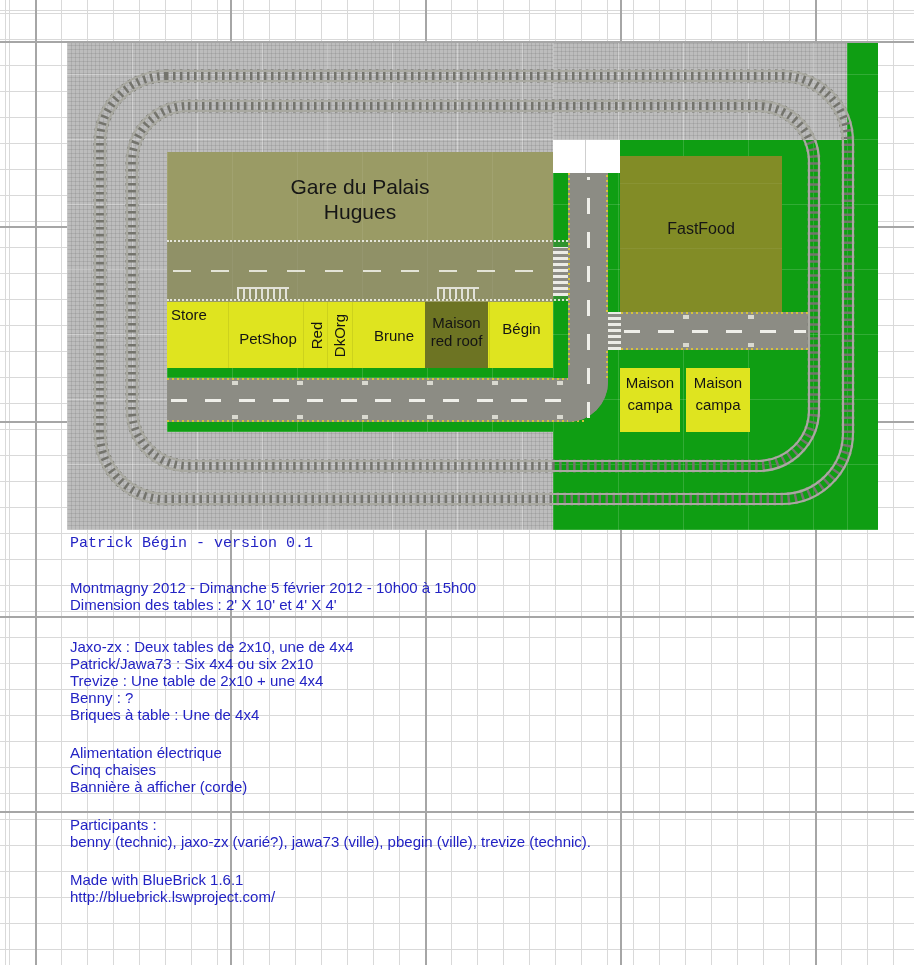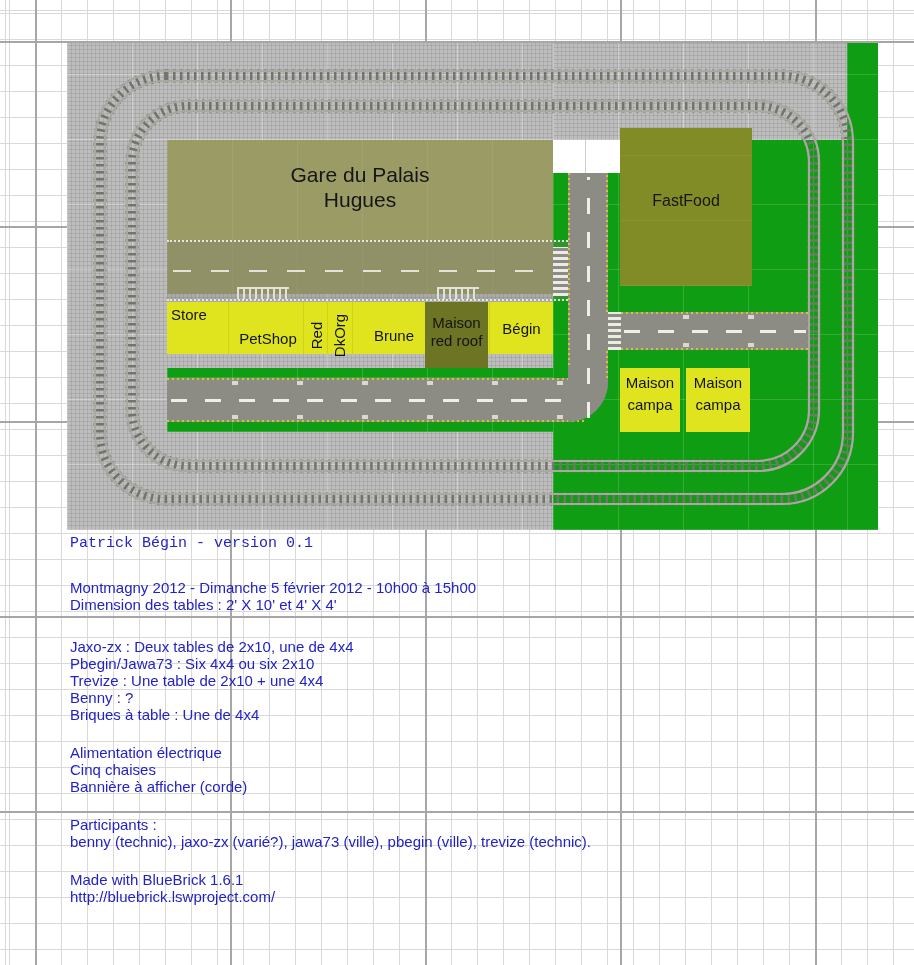--- a/index.html
+++ b/index.html
@@ -76,35 +76,35 @@
 <div class="canvas">
 
   <div class="abs plate-gray" style="left:67px;top:43px;width:486px;height:487px;"></div>
   <div class="abs plate-gray" style="left:553px;top:43px;width:294px;height:97px;"></div>
   <div class="abs plate-green" style="left:553px;top:140px;width:325px;height:390px;"></div>
   <div class="abs plate-green" style="left:847px;top:43px;width:31px;height:487px;"></div>
   <div class="abs plate-white" style="left:553px;top:140px;width:67px;height:33px;">
     <div class="gap-gridline"></div>
   </div>
 
-  <div class="abs olive-station" style="left:167px;top:140px;width:386px;height:154px;text-decoration:underline;">
+  <div class="abs olive-station" style="left:167px;top:152px;width:386px;height:154px;text-decoration:underline;">
     <div class="station-title">
       <div>Gare du Palais</div>
       <div>Hugues</div>
     </div>
   </div>
 
   <div class="abs station-road" style="left:167px;top:240px;width:401px;height:57px;">
     <div class="station-dash"></div>
     <div class="shelter" style="left:70px;top:45px;width:52px;"></div>
     <div class="shelter" style="left:270px;top:45px;width:42px;"></div>
   </div>
   <div class="abs crosswalk" style="left:553px;top:247px;width:15px;height:49px;"></div>
 
-  <div class="abs olive-fastfood" style="left:620px;top:128px;width:132px;height:158px;">
+  <div class="abs olive-fastfood" style="left:620px;top:156px;width:162px;height:158px;">
     <div class="fastfood-label">FastFood</div>
   </div>
 
   <div class="abs plate-green" style="left:167px;top:368px;width:386px;height:10px;"></div>
   <div class="abs plate-green" style="left:167px;top:422px;width:386px;height:10px;"></div>
 
   <div class="abs road" style="left:167px;top:378px;width:441px;height:44px;border-bottom-right-radius:40px;">
     <div class="edgeH" style="left:0;top:0;width:401px;"></div>
     <div class="edgeH" style="left:0;bottom:0;width:420px;"></div>
     <div class="ticksT"></div>
@@ -121,21 +121,21 @@
 
   <div class="abs road" style="left:608px;top:312px;width:202px;height:38px;">
     <div class="edgeH" style="left:13px;top:0;right:0;"></div>
     <div class="edgeH" style="left:13px;bottom:0;right:0;"></div>
     <div class="ticksT" style="left:16px;"></div>
     <div class="ticksB" style="left:16px;"></div>
     <div class="dashH" style="left:16px;"></div>
     <div class="crosswalk" style="position:absolute;left:0;top:0;width:13px;height:38px;"></div>
   </div>
 
-  <div class="abs yellow" style="left:167px;top:302px;width:386px;height:52px;">
+  <div class="abs yellow" style="left:167px;top:302px;width:386px;height:66px;">
     <div class="seam" style="left:61px;"></div>
     <div class="seam" style="left:136px;"></div>
     <div class="seam" style="left:160px;"></div>
     <div class="seam" style="left:185px;"></div>
     <div class="seam" style="left:322px;"></div>
     <div class="label" style="left:4px;top:4px;">Store</div>
     <div class="label center" style="left:56px;top:28px;width:90px;">PetShop</div>
     <div class="vlabel" style="left:139px;">
       <span>Red</span>
     </div>
@@ -174,21 +174,21 @@
 
   <div class="notes" style="top:535px;font-family:Liberation Mono, monospace;">
     <div>Patrick Bégin - version 0.1</div>
   </div>
   <div class="notes" style="top:579px;">
     <div>Montmagny 2012 - Dimanche 5 février 2012 - 10h00 à 15h00</div>
     <div>Dimension des tables : 2' X 10' et 4' X 4'</div>
   </div>
   <div class="notes" style="top:638px;">
     <div>Jaxo-zx : Deux tables de 2x10, une de 4x4</div>
-    <div>Pbegin/Jawa73 : Six 4x4 ou six 2x10</div>
+    <div>Patrick/Jawa73 : Six 4x4 ou six 2x10</div>
     <div>Trevize : Une table de 2x10 + une 4x4</div>
     <div>Benny : ?</div>
     <div>Briques à table : Une de 4x4</div>
   </div>
   <div class="notes" style="top:744px;">
     <div>Alimentation électrique</div>
     <div>Cinq chaises</div>
     <div>Bannière à afficher (corde)</div>
   </div>
   <div class="notes" style="top:816px;">

